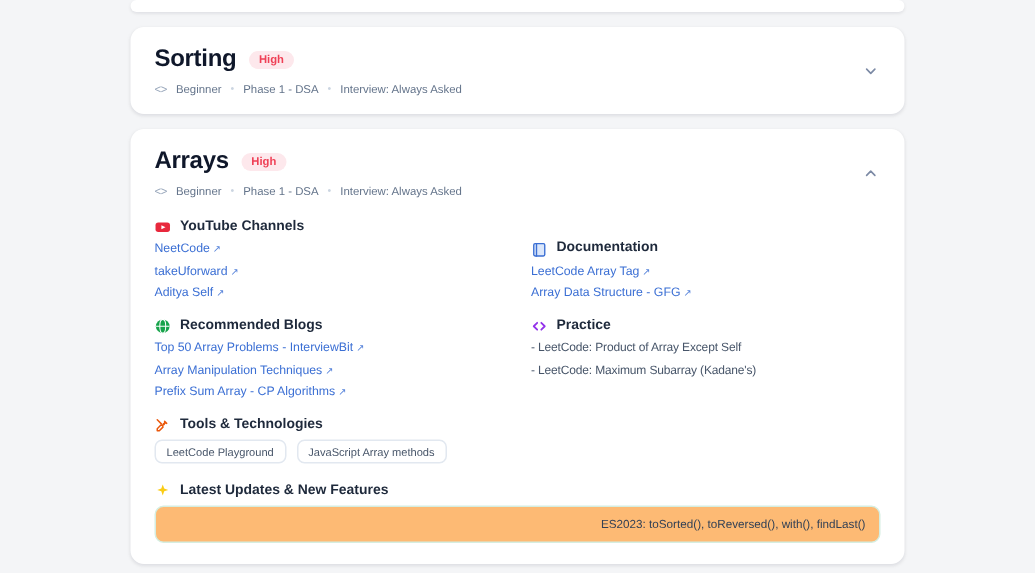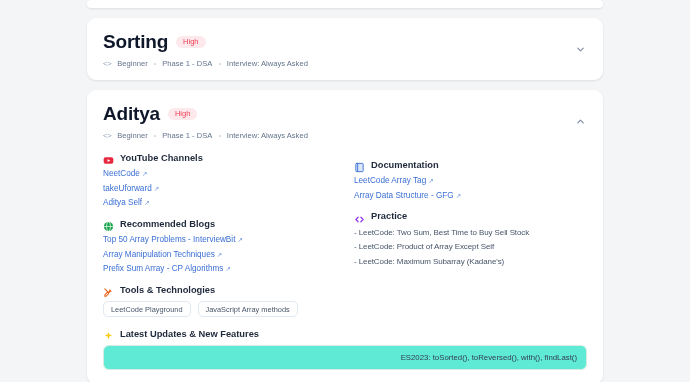--- a/index.html
+++ b/index.html
@@ -20,25 +20,25 @@
   }
   .card-partial { height: 8px; margin-bottom: 10px; }
 
   .card-head {
     padding: 13px 16px 12px 16px;
     position: relative;
     cursor: pointer;
   }
   .title-row { display: flex; align-items: center; gap: 8px; }
   .card-title {
-    font-size: 19px; font-weight: bold; color: #0f172a;
+    font-size: 16px; font-weight: bold; color: #0f172a;
     letter-spacing: -0.2px;
   }
   .badge {
-    font-size: 7.5px; font-weight: normal; color: #ef4056;
+    font-size: 7.5px; font-weight: bold; color: #ef4056;
     background: #fde8ec; border-radius: 999px;
     padding: 2px 7px; line-height: 1;
   }
   .meta-row {
     display: flex; align-items: center; gap: 6px;
     margin-top: 6px; font-size: 7.6px; color: #64748b;
   }
   .meta-code { font-size: 7.6px; color: #94a3b8; letter-spacing: -0.3px; }
   .dot { color: #cbd5e1; font-size: 7px; }
 
@@ -76,21 +76,21 @@
   }
 
   .chips { display: flex; gap: 7px; flex-wrap: wrap; }
   .chip {
     font-size: 7.4px; color: #475569;
     border: 1px solid #e2e8f0; border-radius: 5px;
     padding: 3.5px 7px; background: #fff; line-height: 1;
   }
 
   .updates-box {
-    background: #5eead4; border: 1px solid #d5eee1;
+    background: #fdba74; border: 1px solid #d5eee1;
     border-radius: 6px; padding: 7px 9px;
     font-size: 7.8px; color: #334155;
   }
   .full { width: 100%; }
   .gap-top { margin-top: 2px; }
 </style>
 </head>
 <body>
 
 <div class="page">
@@ -116,21 +116,21 @@
           <svg width="11" height="11" viewBox="0 0 24 24" fill="none" stroke="#7c8aa5" stroke-width="2.4" stroke-linecap="round" stroke-linejoin="round">
               <polyline points="6 9 12 15 18 9"></polyline>
             </svg>
         </span>
       </div>
     </div>
 
     <div class="card" style="margin-bottom:10px;">
       <div class="card-head">
         <div class="title-row">
-          <span class="card-title">Aditya</span>
+          <span class="card-title">Arrays</span>
           <span class="badge">High</span>
         </div>
         <div class="meta-row">
           <span class="meta-code">&lt;&gt;</span>
           <span>Beginner</span>
           <span class="dot">•</span>
           <span>Phase 1 - DSA</span>
           <span class="dot">•</span>
           <span>Interview: Always Asked</span>
         </div>
@@ -197,21 +197,20 @@
             <div class="sec gap-top" style="margin-top:4px;">
               <div class="sec-head">
                 <span class="ico">
                   <svg width="11" height="11" viewBox="0 0 24 24" fill="none" stroke="#9333ea" stroke-width="2.6" stroke-linecap="round" stroke-linejoin="round">
                       <polyline points="9 7 4 12 9 17"></polyline>
                       <polyline points="15 7 20 12 15 17"></polyline>
                     </svg>
                 </span>
                 <span class="sec-title">Practice</span>
               </div>
-              <div class="pitem">- LeetCode: Two Sum, Best Time to Buy Sell Stock</div>
               <div class="pitem">- LeetCode: Product of Array Except Self</div>
               <div class="pitem">- LeetCode: Maximum Subarray (Kadane's)</div>
             </div>
           </div>
         </div>
 
         <div class="sec full">
           <div class="sec-head">
             <span class="ico">
               <svg width="11" height="11" viewBox="0 0 24 24" fill="none" stroke="#ea580c" stroke-width="2.2" stroke-linecap="round" stroke-linejoin="round">

